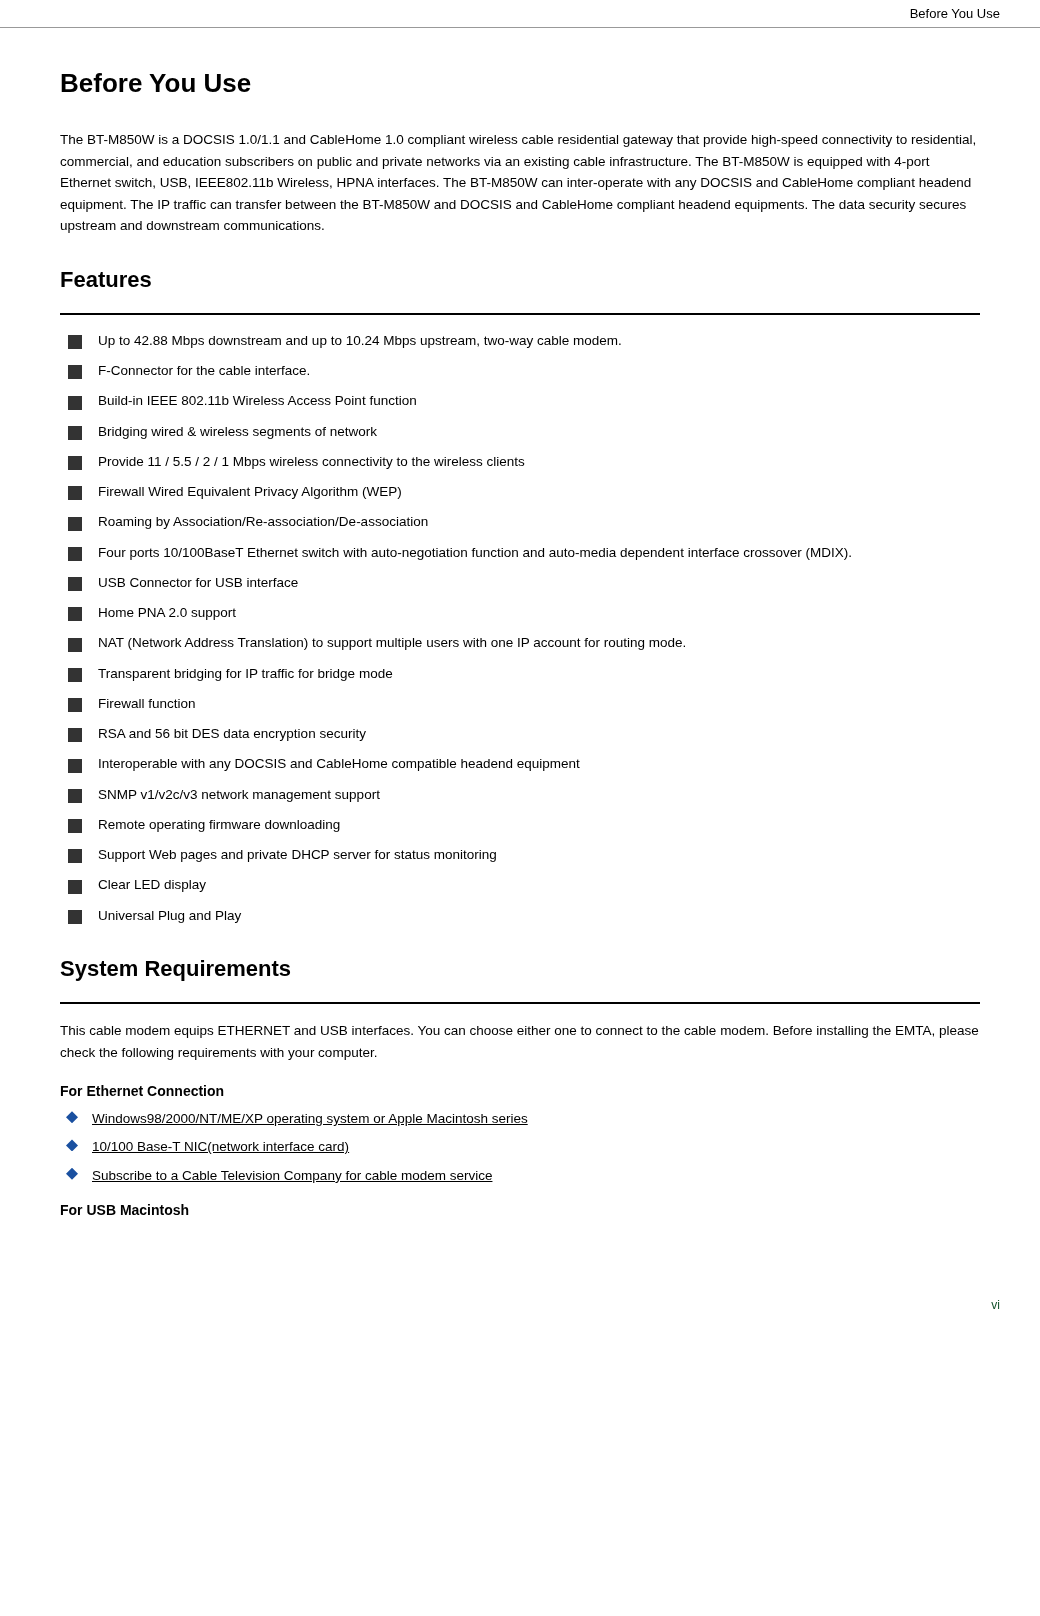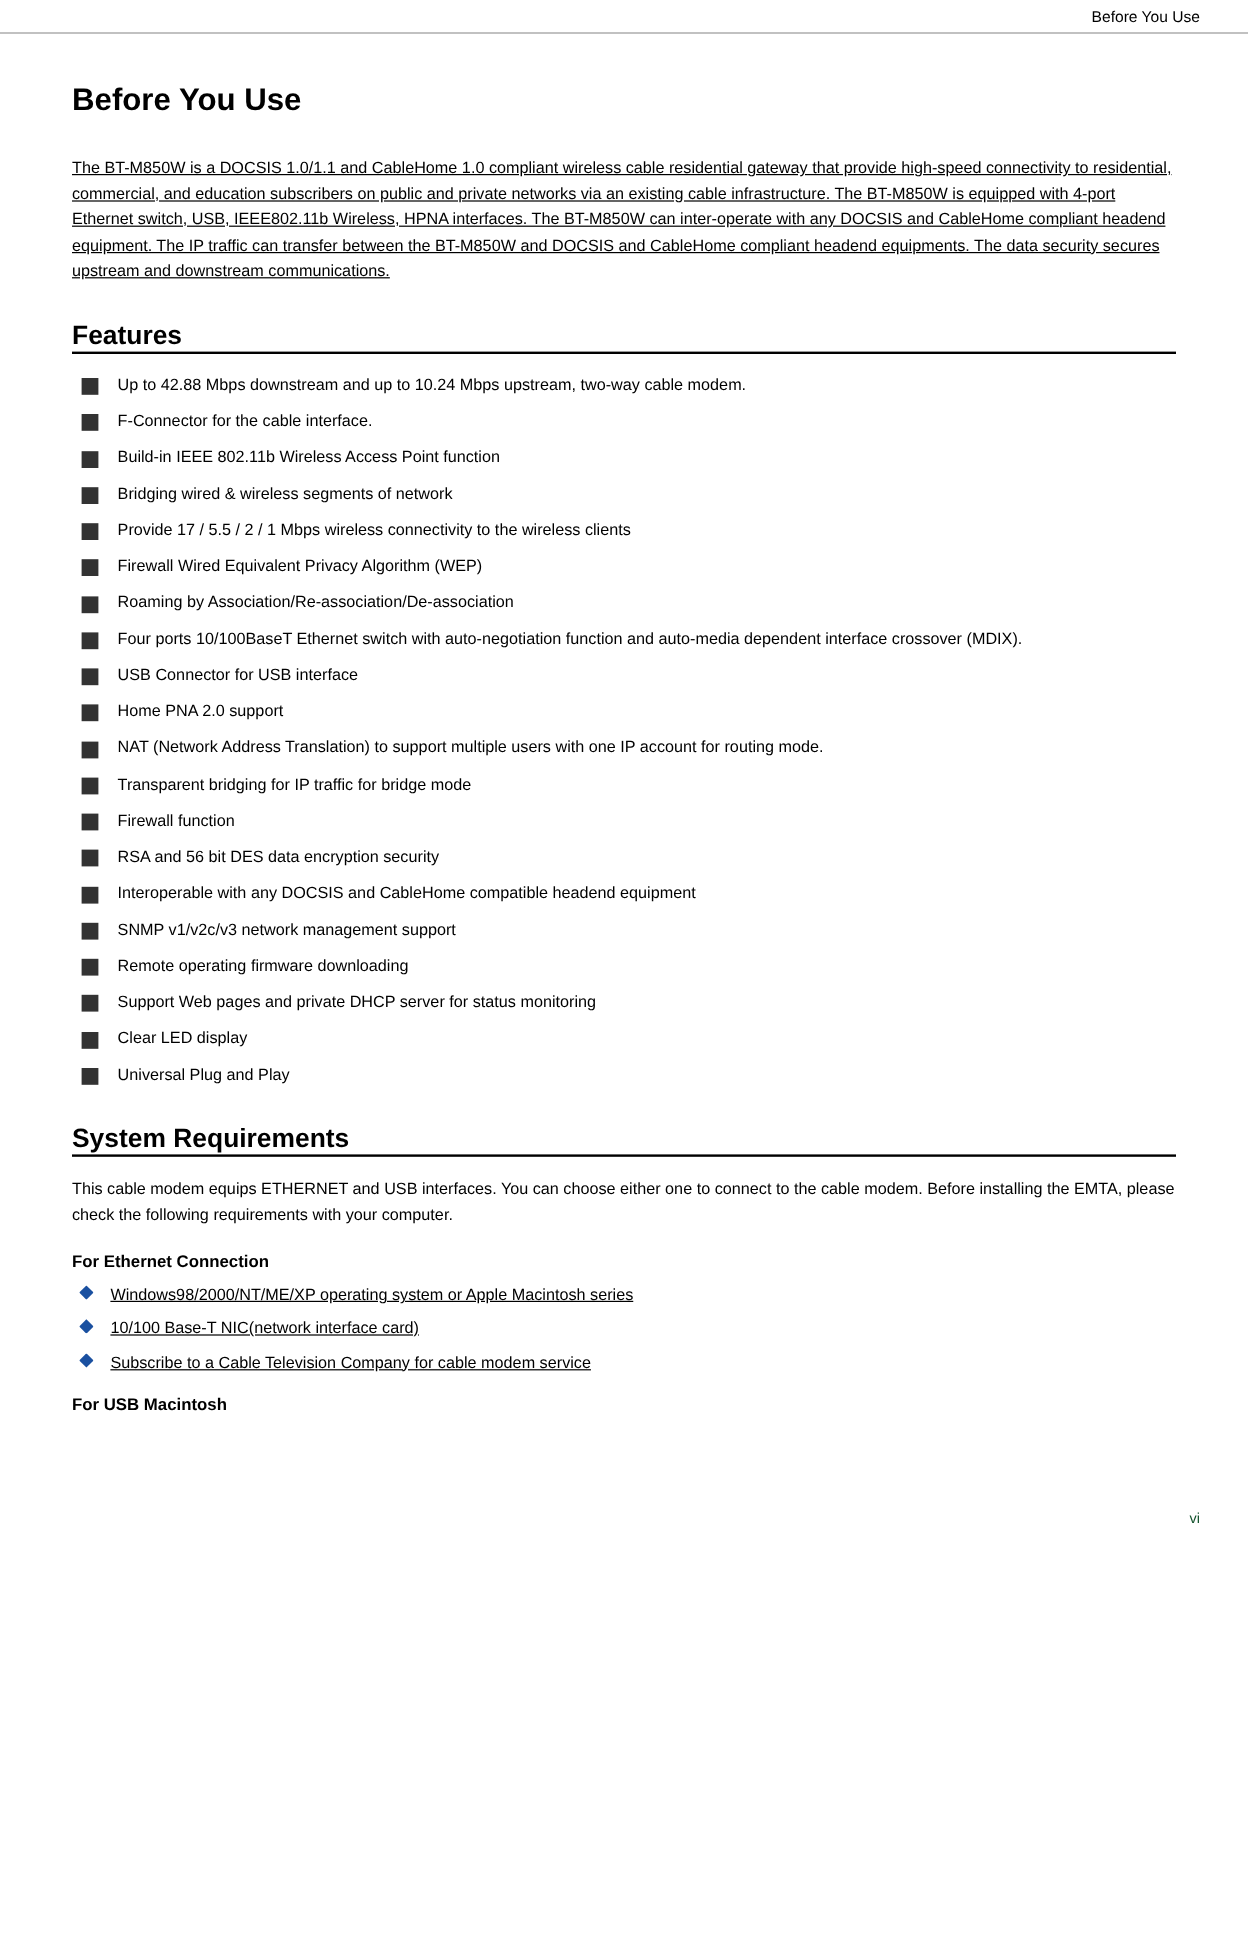--- a/index.html
+++ b/index.html
@@ -36,29 +36,28 @@
       margin-top: 20px;
       margin-bottom: 30px;
       color: #000;
     }
 
     .intro-text {
       font-size: 13.5px;
       line-height: 1.6;
       margin-bottom: 30px;
       color: #000;
-      text-decoration: underline;
     }
 
     .section-title {
       font-size: 22px;
       font-weight: bold;
       color: #000;
       border-bottom: 2px solid #000;
-      padding-bottom: 0;
+      padding-bottom: 20px;
       margin-bottom: 16px;
       margin-top: 10px;
     }
 
     .features-list {
       list-style: none;
       margin-bottom: 30px;
     }
 
     .features-list li {
@@ -168,21 +167,21 @@
     <li>
       <span class="bullet-square"></span>
       <span>Build-in IEEE 802.11b Wireless Access Point function</span>
     </li>
     <li>
       <span class="bullet-square"></span>
       <span>Bridging wired &amp; wireless segments of network</span>
     </li>
     <li>
       <span class="bullet-square"></span>
-      <span>Provide 17 / 5.5 / 2 / 1 Mbps wireless connectivity to the wireless clients</span>
+      <span>Provide 11 / 5.5 / 2 / 1 Mbps wireless connectivity to the wireless clients</span>
     </li>
     <li>
       <span class="bullet-square"></span>
       <span>Firewall Wired Equivalent Privacy Algorithm (WEP)</span>
     </li>
     <li>
       <span class="bullet-square"></span>
       <span>Roaming by Association/Re-association/De-association</span>
     </li>
     <li>

